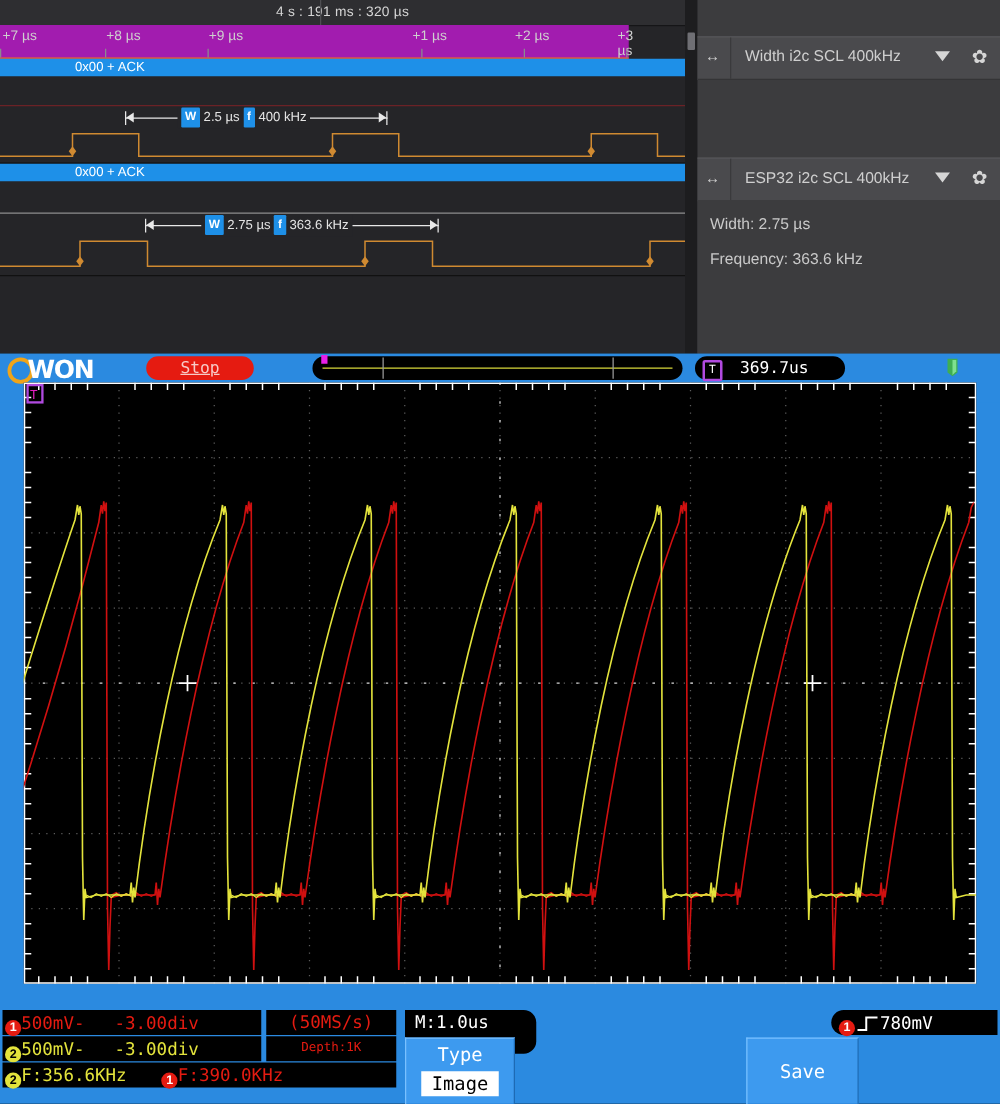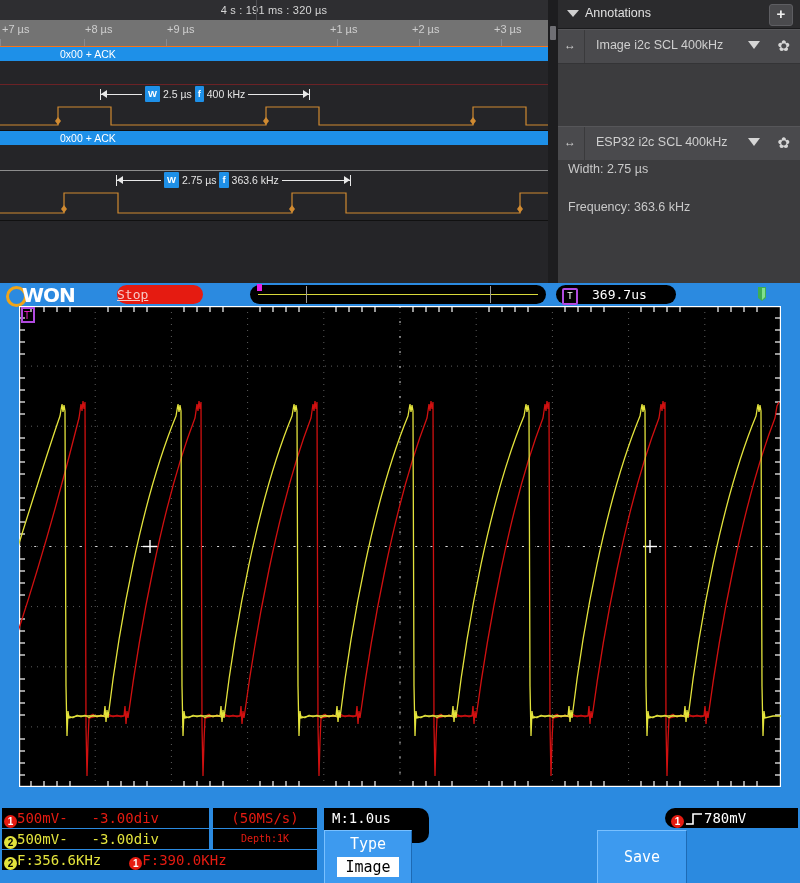--- a/index.html
+++ b/index.html
@@ -9,21 +9,21 @@
   .la{position:absolute;left:0;top:0;width:800px;height:283px;background:#222224;}
   .la-wave{position:absolute;left:0;top:0;width:558px;height:283px;background:#252528;overflow:hidden;}
   .la-right{position:absolute;left:558px;top:0;width:242px;height:283px;background:#3c3c3e;}
 
   
   .tl-top{position:absolute;left:0;top:0;width:548px;height:20px;background:#2e2e31;
           border-bottom:1px solid #151517;}
   .tl-top .ctr{position:absolute;left:0;top:0;width:548px;text-align:center;
           color:#d6d6d6;font-size:11px;line-height:20px;letter-spacing:.2px;}
   .tl-divline{position:absolute;top:0;width:1px;height:46px;background:#4e4e52;}
-  .tl-row{position:absolute;left:0;top:20px;width:548px;height:26px;background:#737373;
+  .tl-row{position:absolute;left:0;top:20px;width:503px;height:26px;background:#a21caf;
           border-bottom:1px solid #f97316;}
   .tl-lbl{position:absolute;top:3px;color:#cfcfcf;font-size:11px;}
   .tl-tick{position:absolute;top:19px;width:1px;height:7px;background:#8a8a8e;}
 
   
   .annbar{position:absolute;left:0;width:548px;height:14px;background:#1e90e8;}
   .annbar span{position:absolute;left:60px;top:0px;color:#fff;font-size:10.5px;line-height:14px;}
 
   
   .measrow{position:absolute;height:16px;}
@@ -67,21 +67,21 @@
 
   
   .scope{position:absolute;left:0;top:283px;width:800px;height:600px;background:#2b8ae0;}
   .sc-top{position:absolute;left:0;top:0;width:800px;height:39px;background:#2b8ae0;}
   .owon{position:absolute;left:4px;top:1px;width:100px;height:21px;}
   .owon .o{position:absolute;left:2px;top:2px;width:15px;height:15px;border:3px solid #f0a419;border-radius:50%;}
   .owon .w{position:absolute;left:18px;top:-1px;color:#fff;font-size:20px;font-weight:bold;
            font-family:"DejaVu Sans",sans-serif;letter-spacing:-1px;}
   .stopbtn{position:absolute;left:117px;top:2px;width:86px;height:19px;background:#e51b11;
            border-radius:10px;}
-  .stopbtn span{display:block;text-align:left;color:#f7c9c6;font-size:13px;line-height:19px;
+  .stopbtn span{display:block;text-align:center;color:#f7c9c6;font-size:13px;line-height:19px;
            font-family:"DejaVu Sans Mono",monospace;text-decoration:underline;}
   .posbar{position:absolute;left:250px;top:2px;width:296px;height:19px;background:#000;border-radius:10px;}
   .posbar .yline{position:absolute;left:8px;top:9px;width:280px;height:1px;background:#d8d83a;}
   .posbar .gl{position:absolute;top:1px;width:1px;height:17px;background:#9b9b9b;}
   .posmark{position:absolute;left:257px;top:1px;width:5px;height:7px;background:#e81fe8;}
   .trigbox{position:absolute;left:556px;top:2px;width:120px;height:19px;background:#000;border-radius:10px;}
   .trigbox .tico{position:absolute;left:6px;top:3px;width:12px;height:13px;border:2px solid #b14ae0;
                  border-radius:2px;color:#fff;font-size:9px;line-height:12px;text-align:center;
                  font-family:"DejaVu Sans Mono",monospace;}
   .trigbox .tval{position:absolute;left:36px;top:1px;color:#fff;font-size:13px;line-height:17px;
@@ -177,43 +177,38 @@
       </svg>
     </div>
     <div class="chansep" style="top:220px;background:#111;"></div>
   </div>
 
   <div class="la-vsb">
     <div class="la-vsb-thumb"></div>
   </div>
 
   <div class="la-right">
-    <div class="ap-head">
-      <div class="ap-caret"></div>
-      <div class="ap-title">Annotations</div>
-      <div class="ap-add">+</div>
-    </div>
 
     <div class="ap-item" style="top:29px;">
       <div class="ap-move">↔</div>
       <div class="ap-sep"></div>
-      <div class="ap-name">Image i2c SCL 400kHz</div>
+      <div class="ap-name">Width i2c SCL 400kHz</div>
       <div class="ap-dd"></div>
       <div class="ap-gear">✿</div>
     </div>
 
     <div class="ap-item" style="top:126px;">
       <div class="ap-move">↔</div>
       <div class="ap-sep"></div>
       <div class="ap-name">ESP32 i2c SCL 400kHz</div>
       <div class="ap-dd"></div>
       <div class="ap-gear">✿</div>
     </div>
     <div class="ap-body" style="top:160px;height:123px;">
-      <div class="ap-line" style="top:2px;">Width: 2.75 µs</div>
+      <div class="ap-line" style="top:12px;">Width: 2.75 µs</div>
       <div class="ap-line" style="top:40px;">Frequency: 363.6 kHz</div>
     </div>
   </div>
 </div>
 
 <div class="scope">
 
   <div class="sc-top">
     <div class="owon">
       <div class="o"></div>

